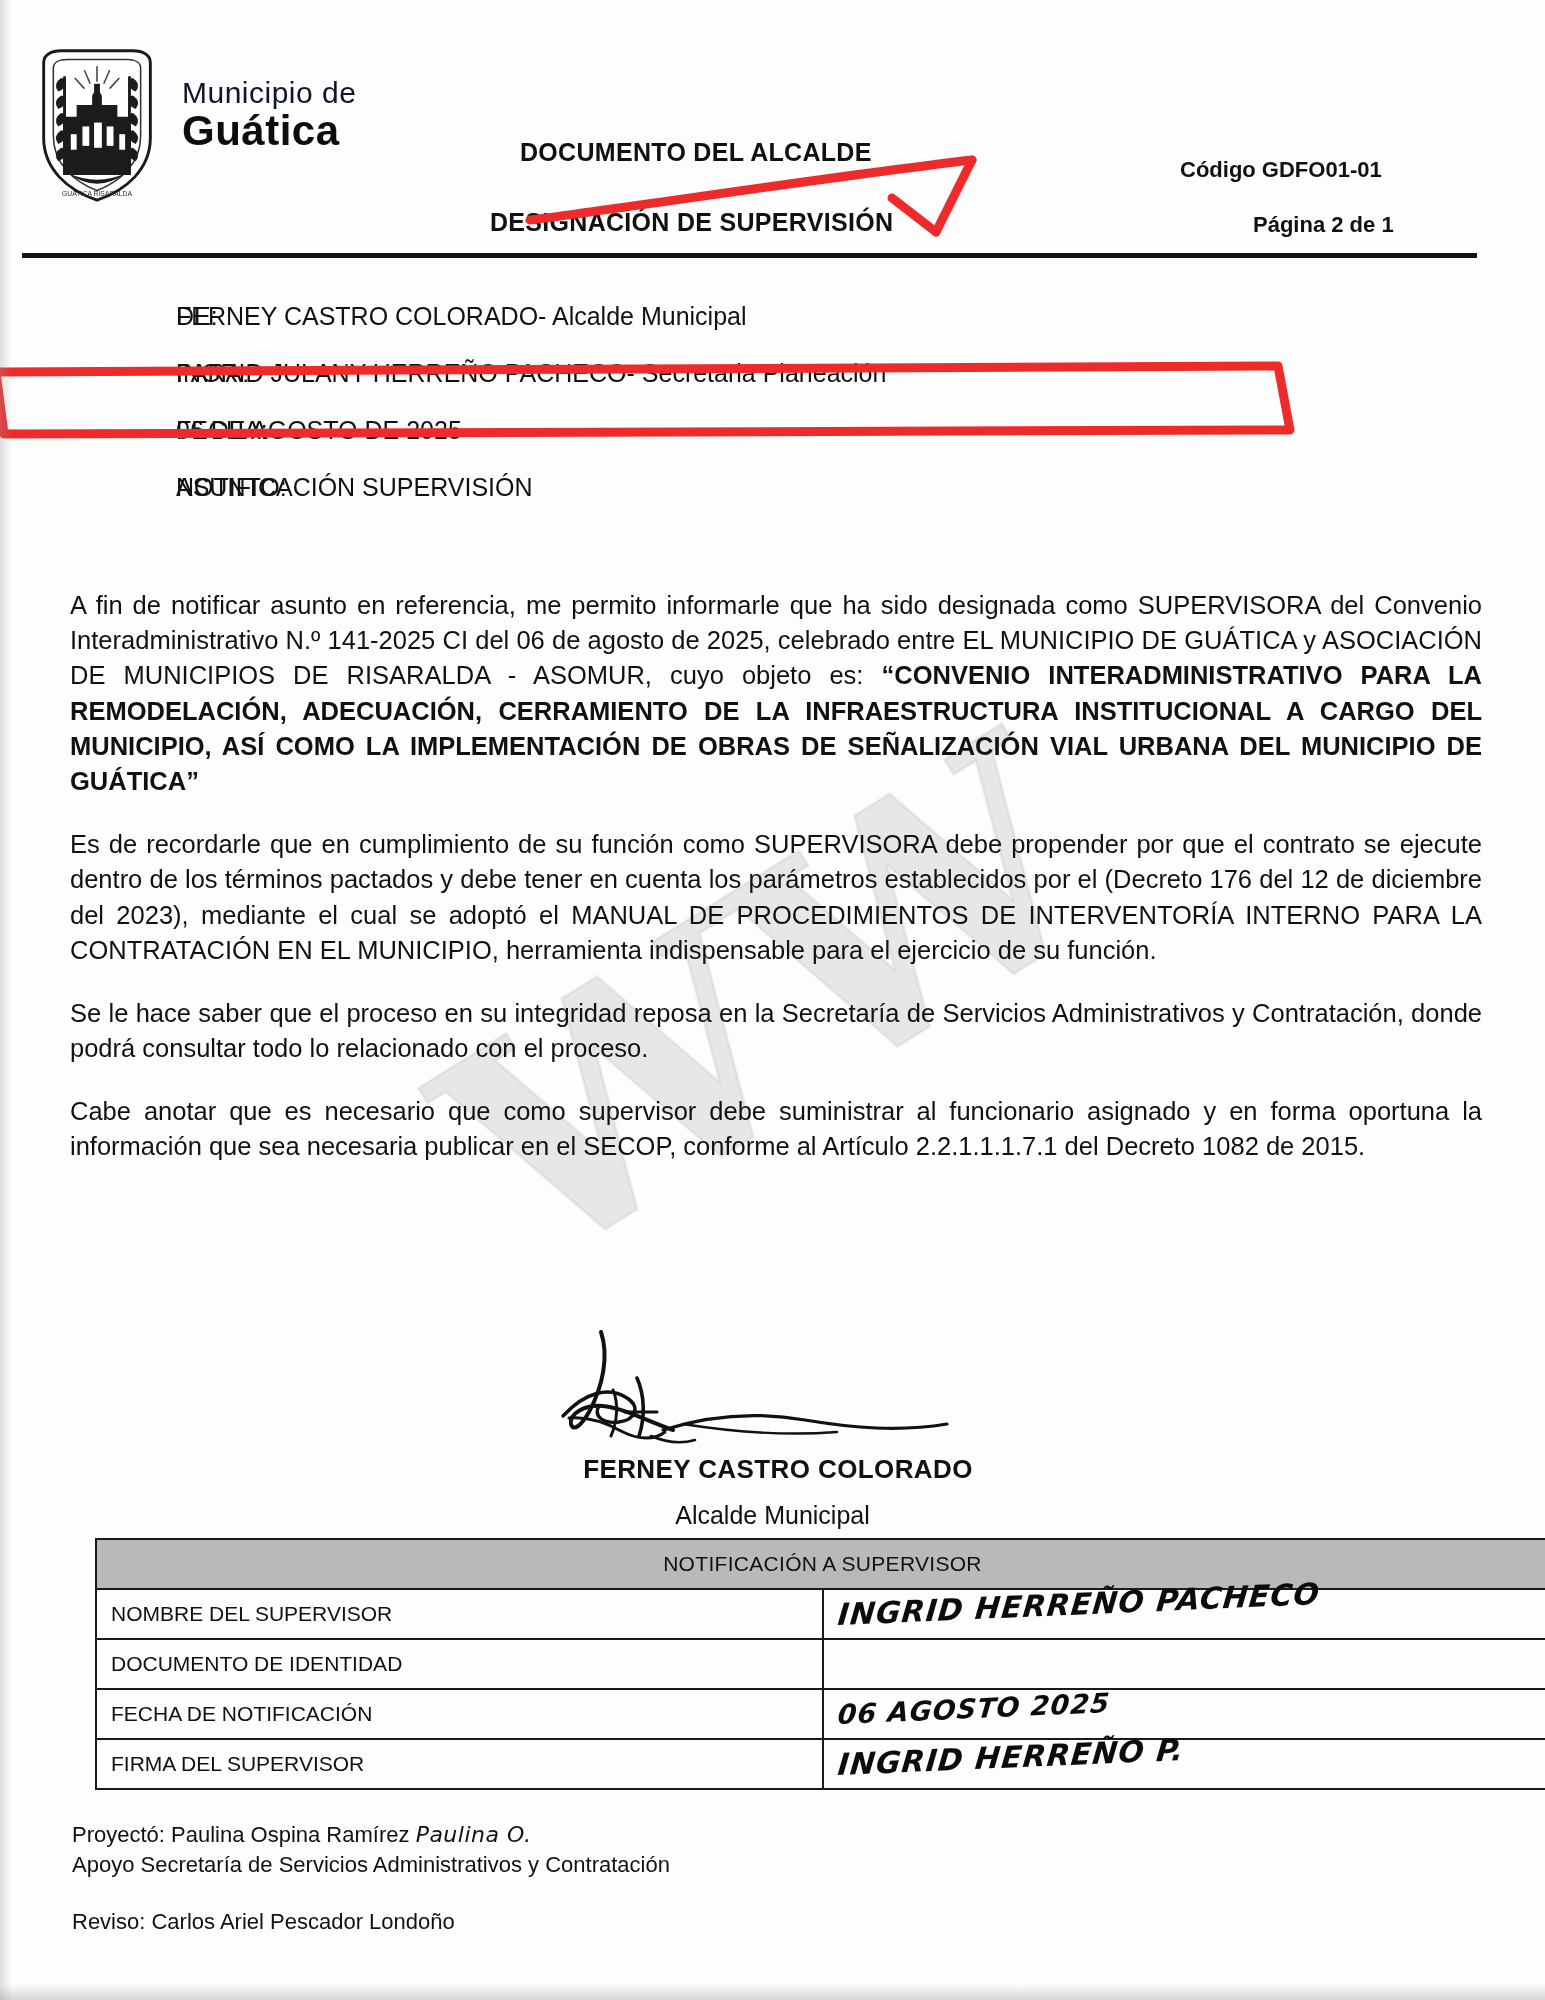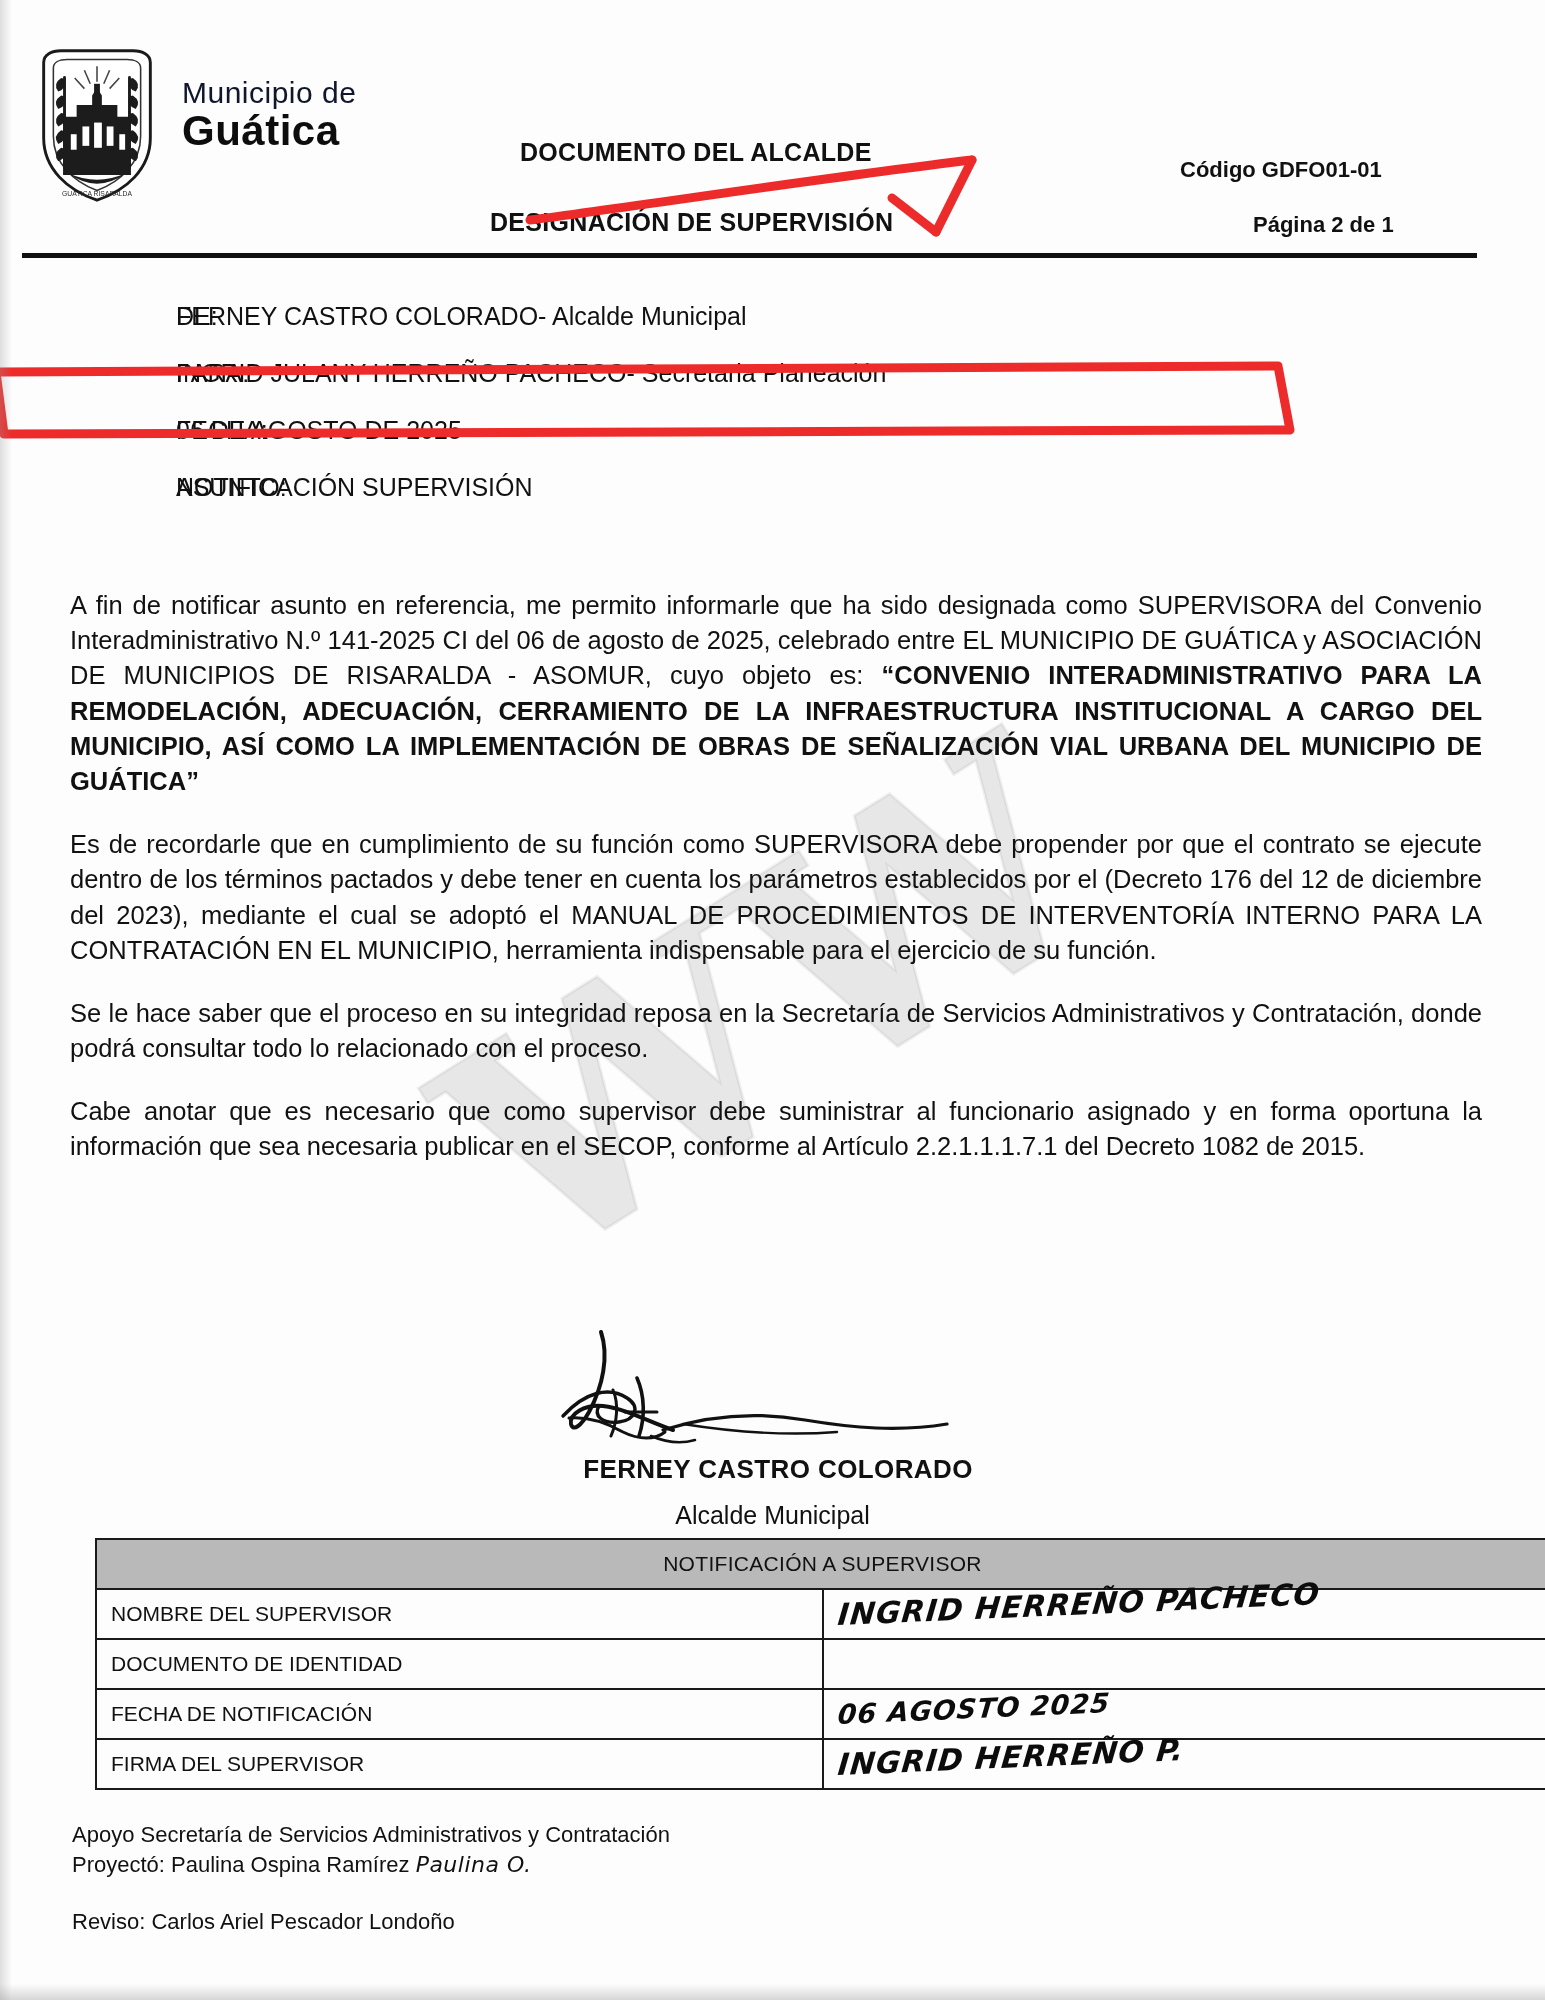--- a/index.html
+++ b/index.html
@@ -380,23 +380,23 @@
         <tr>
           <td class="notif-label">FIRMA DEL SUPERVISOR</td>
           <td class="notif-value">
             <span class="hand">INGRID HERREÑO P.</span>
           </td>
         </tr>
       </tbody>
     </table>
 
     <div class="footer">
-      <span class="ln">Apoyo Secretaría de Servicios Administrativos y Contratación</span>
       <span class="ln"><span>Proyectó: Paulina Ospina Ramírez</span>
         <span class="hand-inline">Paulina O.</span></span>
+      <span class="ln">Apoyo Secretaría de Servicios Administrativos y Contratación</span>
       <div class="gap"></div>
       <span class="ln">Reviso: Carlos Ariel Pescador Londoño</span>
     </div>
 
   </div>
 
   <svg class="annot" id="arrow-annotation" width="500" height="110" viewBox="0 0 500 110">
     <g stroke="#ee2b2b" fill="none" stroke-width="9" stroke-linecap="round" stroke-linejoin="round">
       <path d="M10 72 C120 58 300 30 452 12"></path>
       <path d="M452 12 L416 84"></path>

